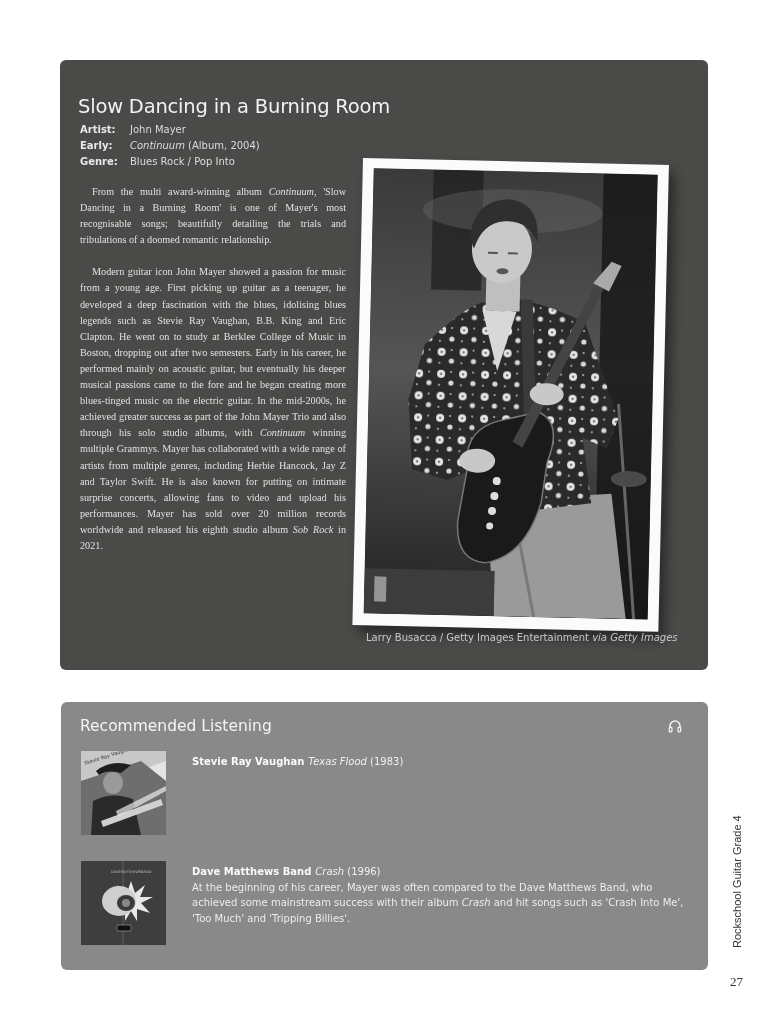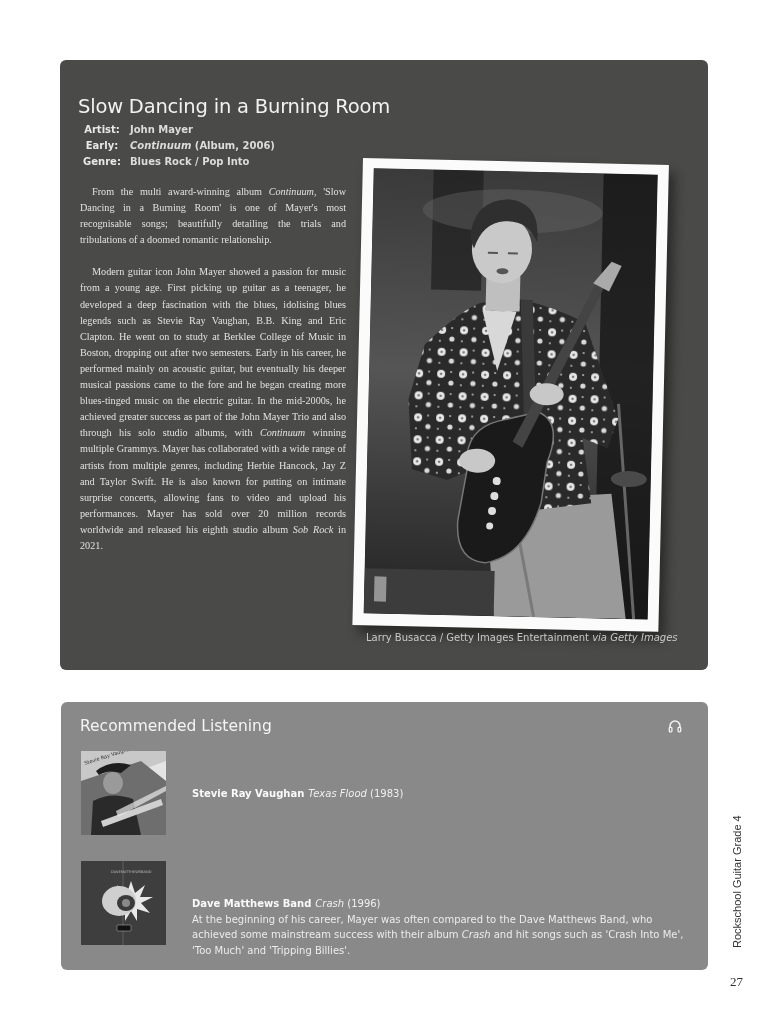--- a/index.html
+++ b/index.html
@@ -9,22 +9,22 @@
   .feature-panel {
     position: absolute; left: 60px; top: 60px; width: 648px; height: 610px;
     background: #4a4a48; border-radius: 6px;
   }
   .feature-title {
     position: absolute; left: 18px; top: 15px;
     font-size: 19.5px; color: #f2f2f2; letter-spacing: -0.2px; font-weight: normal; margin-top: 20px;
   }
   .meta { position: absolute; left: 20px; top: 62px; font-size: 10.5px; line-height: 16px; }
   .meta-row { display: flex; }
-  .meta-label { width: 44px; text-align: center; font-weight: bold; color: #e8e8e8; margin-right: 6px; font-size: 10px; }
-  .meta-value { color: #dcdcdc; font-size: 10px; font-weight: bold; }
+  .meta-label { width: 44px; text-align: left; font-weight: bold; color: #e8e8e8; margin-right: 6px; font-size: 10px; }
+  .meta-value { color: #dcdcdc; font-size: 10px; }
   .italic { font-style: italic; }
 
   .body-text {
     position: absolute; left: 20px; top: 124px; width: 266px;
     font-size: 10.2px; line-height: 16.1px; color: #e2e2e2; text-align: justify;
   }
   .body-text p { text-indent: 12px; margin-bottom: 16px; font-family: Liberation Serif, serif; }
 
   .photo-frame {
     position: absolute; left: 303px; top: 98px; width: 306px; height: 467px;
@@ -41,21 +41,21 @@
 
   .listening-panel {
     position: absolute; left: 61px; top: 702px; width: 647px; height: 268px;
     background: #898989; border-radius: 6px; padding-left: 20px;
   }
   .listening-title { position: absolute; left: 19px; top: 15px; font-size: 15.5px; color: #f4f4f4; font-weight: normal; }
   .headphones-icon { position: absolute; left: 606px; top: 16px; width: 16px; height: 16px; }
   .rec-item { position: absolute; left: 20px; width: 610px; }
   .rec-cover { position: absolute; left: 0; top: 0; width: 85px; height: 84px; overflow: hidden; }
   .rec-cover svg { display: block; width: 100%; height: 100%; }
-  .rec-text { position: absolute; left: 111px; top: 3px; width: 505px; font-size: 10px; line-height: 15.5px; color: #f0f0f0; margin-top: 32px; }
+  .rec-text { position: absolute; left: 111px; top: 3px; width: 505px; font-size: 10px; line-height: 15.5px; color: #f0f0f0; }
   .rec-head .artist { font-weight: bold; color: #fafafa; }
   .rec-head .album { font-style: italic; margin-left: 4px; }
   .rec-desc { color: #ececec; }
 
   .side-label {
     position: absolute; left: 731px; top: 948px; transform: rotate(-90deg); transform-origin: left top;
     font-family: "Liberation Sans", sans-serif; font-size: 11px; color: #333; white-space: nowrap;
   }
   .page-number { position: absolute; left: 730px; top: 974px; font-family: Liberation Serif, serif; font-size: 13px; color: #333; }
 </style>
@@ -65,21 +65,21 @@
 <div class="feature-panel">
   <h1 class="feature-title">Slow Dancing in a Burning Room</h1>
 
   <div class="meta">
     <div class="meta-row">
       <span class="meta-label">Artist:</span>
       <span class="meta-value">John Mayer</span>
     </div>
     <div class="meta-row">
       <span class="meta-label">Early:</span>
-      <span class="meta-value"><span class="italic">Continuum</span><span> (Album, 2006)</span></span>
+      <span class="meta-value"><span class="italic">Continuum</span><span> (Album, 2004)</span></span>
     </div>
     <div class="meta-row">
       <span class="meta-label">Genre:</span>
       <span class="meta-value">Blues Rock / Pop Into</span>
     </div>
   </div>
 
   <div class="body-text">
     <p><span>From the multi award-winning album </span><span class="italic">Continuum</span><span>, 'Slow Dancing in a Burning Room' is one of Mayer's most recognisable songs; beautifully detailing the trials and tribulations of a doomed romantic relationship.</span></p>
     <p><span>Modern guitar icon John Mayer showed a passion for music from a young age. First picking up guitar as a teenager, he developed a deep fascination with the blues, idolising blues legends such as Stevie Ray Vaughan, B.B. King and Eric Clapton. He went on to study at Berklee College of Music in Boston, dropping out after two semesters. Early in his career, he performed mainly on acoustic guitar, but eventually his deeper musical passions came to the fore and he began creating more blues-tinged music on the electric guitar. In the mid-2000s, he achieved greater success as part of the John Mayer Trio and also through his solo studio albums, with </span><span class="italic">Continuum</span><span> winning multiple Grammys. Mayer has collaborated with a wide range of artists from multiple genres, including Herbie Hancock, Jay Z and Taylor Swift. He is also known for putting on intimate surprise concerts, allowing fans to video and upload his performances. Mayer has sold over 20 million records worldwide and released his eighth studio album </span><span class="italic">Sob Rock</span><span> in 2021.</span></p>

